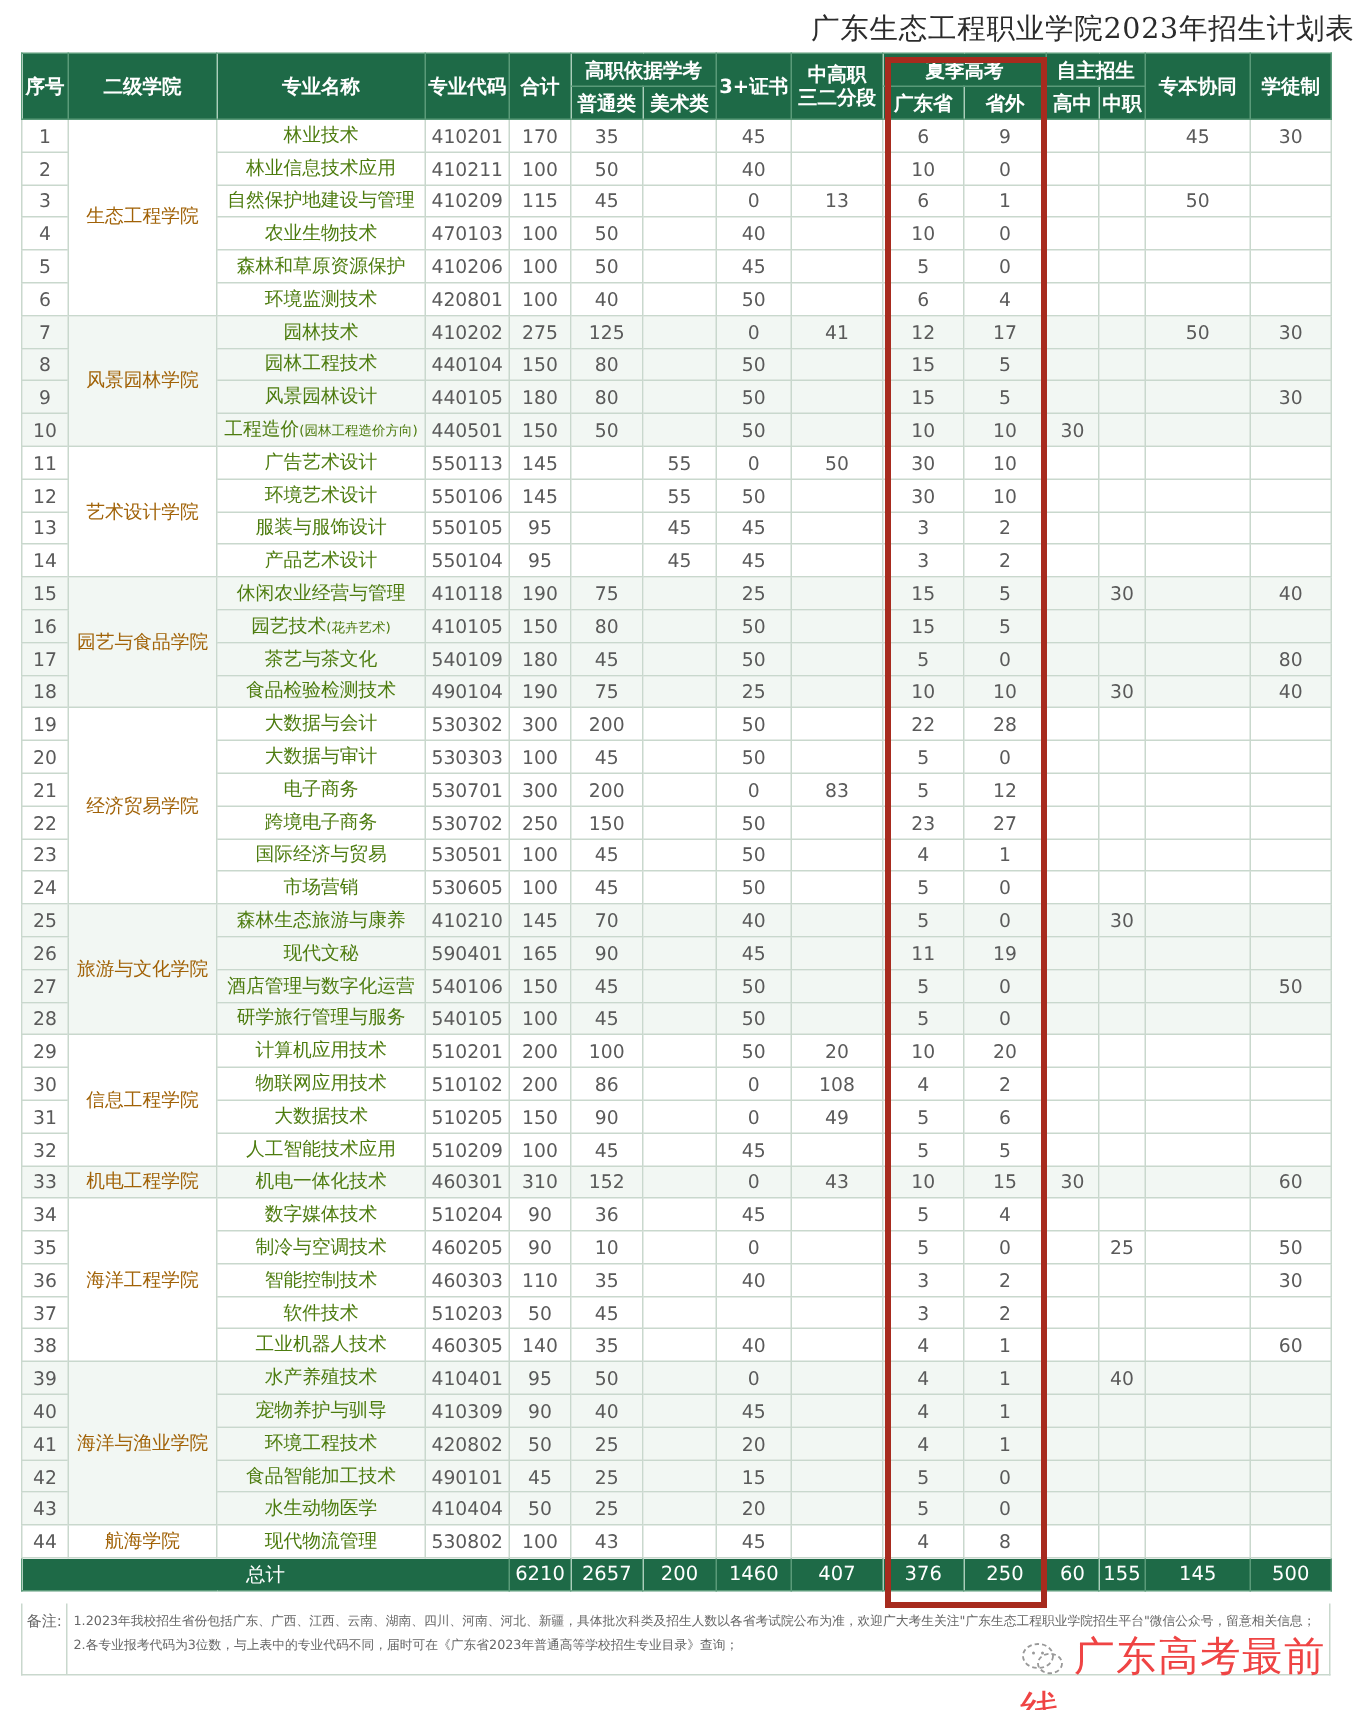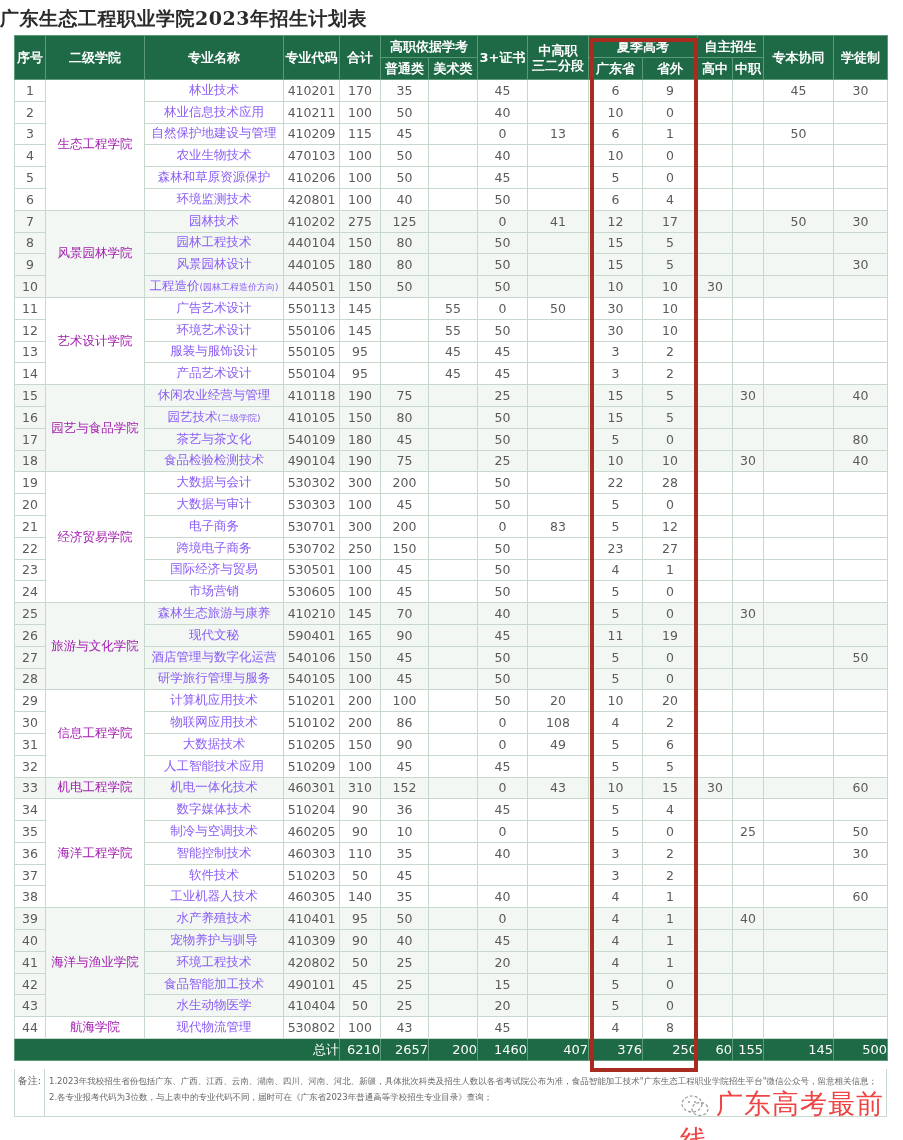--- a/index.html
+++ b/index.html
@@ -1,33 +1,33 @@
 <!DOCTYPE html>
 <html><head>
 <meta charset="utf-8">
 <style>
   html, body { margin: 0; padding: 0; background: #ffffff; }
   body { width: 903px; height: 1140px; position: relative; overflow: hidden;
          font-family: "DejaVu Sans", "Liberation Sans", sans-serif; color: #555; }
-  .title { position: absolute; left: 0; top: 6px; width: 903px; text-align: left;
-           font-family: "DejaVu Serif", "Liberation Serif", serif; font-weight: bold;
+  .title { position: absolute; left: 0; top: 6px; width: 903px; text-align: right;
+           font-family: "DejaVu Serif", "Liberation Serif", serif; font-weight: normal;
            font-size: 19px; color: #2b2b2b; letter-spacing: 0.5px; }
   .wrap { position: absolute; left: 14px; top: 35px; width: 873px; }
   table { border-collapse: collapse; table-layout: fixed; width: 873px; }
   th, td { border: 1px solid #c9d8cd; text-align: center; padding: 0; overflow: hidden; white-space: nowrap; }
   thead th { background: #1e6a47; color: #ffffff; font-weight: bold; font-size: 13px;
              border-color: #5a9a79; }
   thead tr.h1 th { height: 21px; }
   thead tr.h2 th { height: 21px; }
   tbody td { height: 20.8px; font-size: 12.5px; color: #5a5a5a; }
   tbody tr.alt td { background: #f2f7f3; }
-  td.college { font-size: 12.5px; color: #a21caf; }
-  td.major { font-size: 12.5px; color: #8b5cf6; }
+  td.college { font-size: 12.5px; color: #a16207; }
+  td.major { font-size: 12.5px; color: #4d7c0f; }
   .sub { font-size: 9px; }
-  tfoot td { background: #1e6a47; color: #ffffff; font-size: 13px; height: 21px; border-color: #5a9a79; text-align: right; }
+  tfoot td { background: #1e6a47; color: #ffffff; font-size: 13px; height: 21px; border-color: #5a9a79; }
   .notes { position: absolute; left: 14px; top: 1069px; width: 873px; height: 48px;
            border: 1px solid #c9d8cd; border-top: none; box-sizing: border-box; }
   .notes-label { position: absolute; left: 0; top: 0; width: 30px; height: 100%;
                  border-right: 1px solid #c9d8cd; font-size: 10px; color: #666; text-align: center; padding-top: 5px; box-sizing: border-box; }
   .notes-lines { position: absolute; left: 34px; top: 4px; font-size: 8.5px; color: #666; line-height: 16px; }
   .redbox { position: absolute; left: 590px; top: 38px; width: 108px; height: 1034px;
             border: 4px solid #a72b1e; box-sizing: border-box; pointer-events: none; }
   .watermark { position: absolute; left: 680px; top: 1086px; font-size: 27px; color: #ef4444;
                letter-spacing: 1px; }
   .wm-icon { display: inline-block; width: 30px; height: 26px; vertical-align: middle; margin-right: 6px; }
@@ -323,21 +323,21 @@
           <td></td>
           <td>15</td>
           <td>5</td>
           <td></td>
           <td>30</td>
           <td></td>
           <td>40</td>
         </tr>
         <tr class="alt">
           <td>16</td>
-          <td class="major"><span>园艺技术</span><span class="sub">(二级学院)</span></td>
+          <td class="major"><span>园艺技术</span><span class="sub">(花卉艺术)</span></td>
           <td>410105</td>
           <td>150</td>
           <td>80</td>
           <td></td>
           <td>50</td>
           <td></td>
           <td>15</td>
           <td>5</td>
           <td></td>
           <td></td>
@@ -815,21 +815,21 @@
         <td>145</td>
         <td>500</td>
       </tr>
     </tfoot>
   </table>
 </div>
 
 <div class="notes">
   <div class="notes-label">备注:</div>
   <div class="notes-lines">
-    <div>1.2023年我校招生省份包括广东、广西、江西、云南、湖南、四川、河南、河北、新疆，具体批次科类及招生人数以各省考试院公布为准，食品智能加工技术"广东生态工程职业学院招生平台"微信公众号，留意相关信息；</div>
+    <div>1.2023年我校招生省份包括广东、广西、江西、云南、湖南、四川、河南、河北、新疆，具体批次科类及招生人数以各省考试院公布为准，欢迎广大考生关注"广东生态工程职业学院招生平台"微信公众号，留意相关信息；</div>
     <div>2.各专业报考代码为3位数，与上表中的专业代码不同，届时可在《广东省2023年普通高等学校招生专业目录》查询；</div>
   </div>
 </div>
 
 <div class="redbox"></div>
 
 <div class="watermark">
   <span class="wm-icon">
     <svg width="30" height="26" viewBox="0 0 30 26">
       <ellipse cx="12" cy="11" rx="10" ry="8" fill="none" stroke="#999" stroke-width="1.2" stroke-dasharray="3 2"></ellipse>

